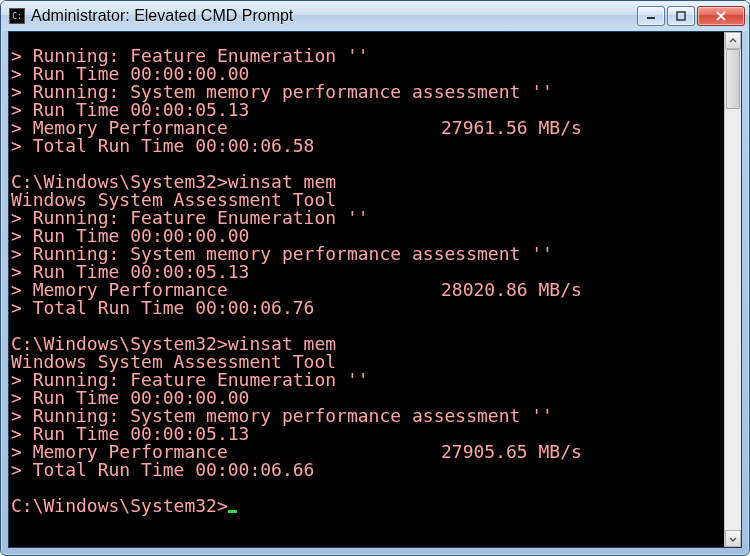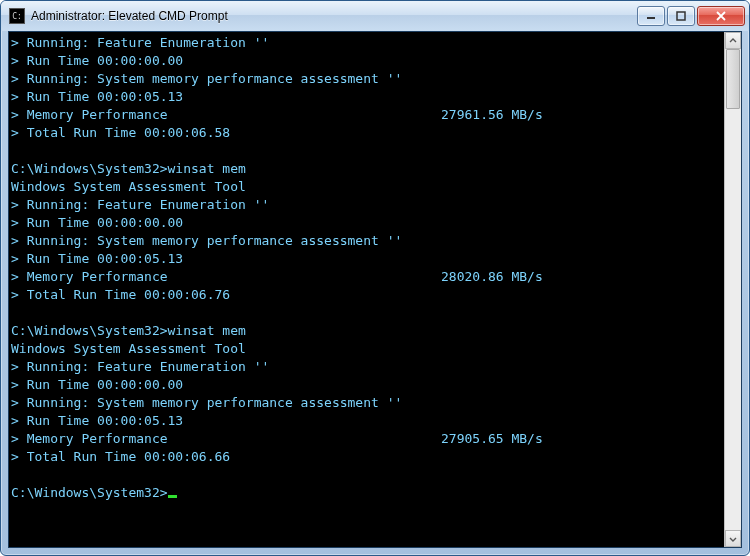--- a/index.html
+++ b/index.html
@@ -25,21 +25,21 @@
   .title-icon {
     width: 16px; height: 16px;
     background: #000;
     border: 1px solid #555;
     margin-right: 6px;
     display: flex; align-items: center; justify-content: center;
     font-size: 8px; color: #ccc; font-family: monospace;
   }
   .title-text {
     flex: 1;
-    font-size: 12px;
+    font-size: 16px;
     color: #000;
     text-shadow: 0 1px 0 rgba(255,255,255,0.6);
     white-space: nowrap;
   }
   .win-controls { display: flex; gap: 0; }
   .win-btn {
     width: 30px; height: 20px;
     border: 1px solid #5a7aa0;
     border-radius: 3px;
     margin-left: 2px;
@@ -61,25 +61,25 @@
     flex: 1;
     margin: 0 7px 7px 7px;
     background: #000;
     border: 1px solid #1b3c5e;
     position: relative;
     overflow: hidden;
     display: flex;
   }
   .terminal {
     flex: 1;
-    padding: 2px 2px;
+    padding: 15px 2px;
     font-family: "Consolas", "Lucida Console", monospace;
-    font-size: 13px;
+    font-size: 18px;
     line-height: 18px;
-    color: #7dd3fc;
+    color: #fca5a5;
     white-space: pre;
     overflow: hidden;
   }
   .scrollbar {
     width: 17px;
     background: #e9e9e9;
     border-left: 1px solid #c0c0c0;
     display: flex; flex-direction: column;
   }
   .sb-btn {

